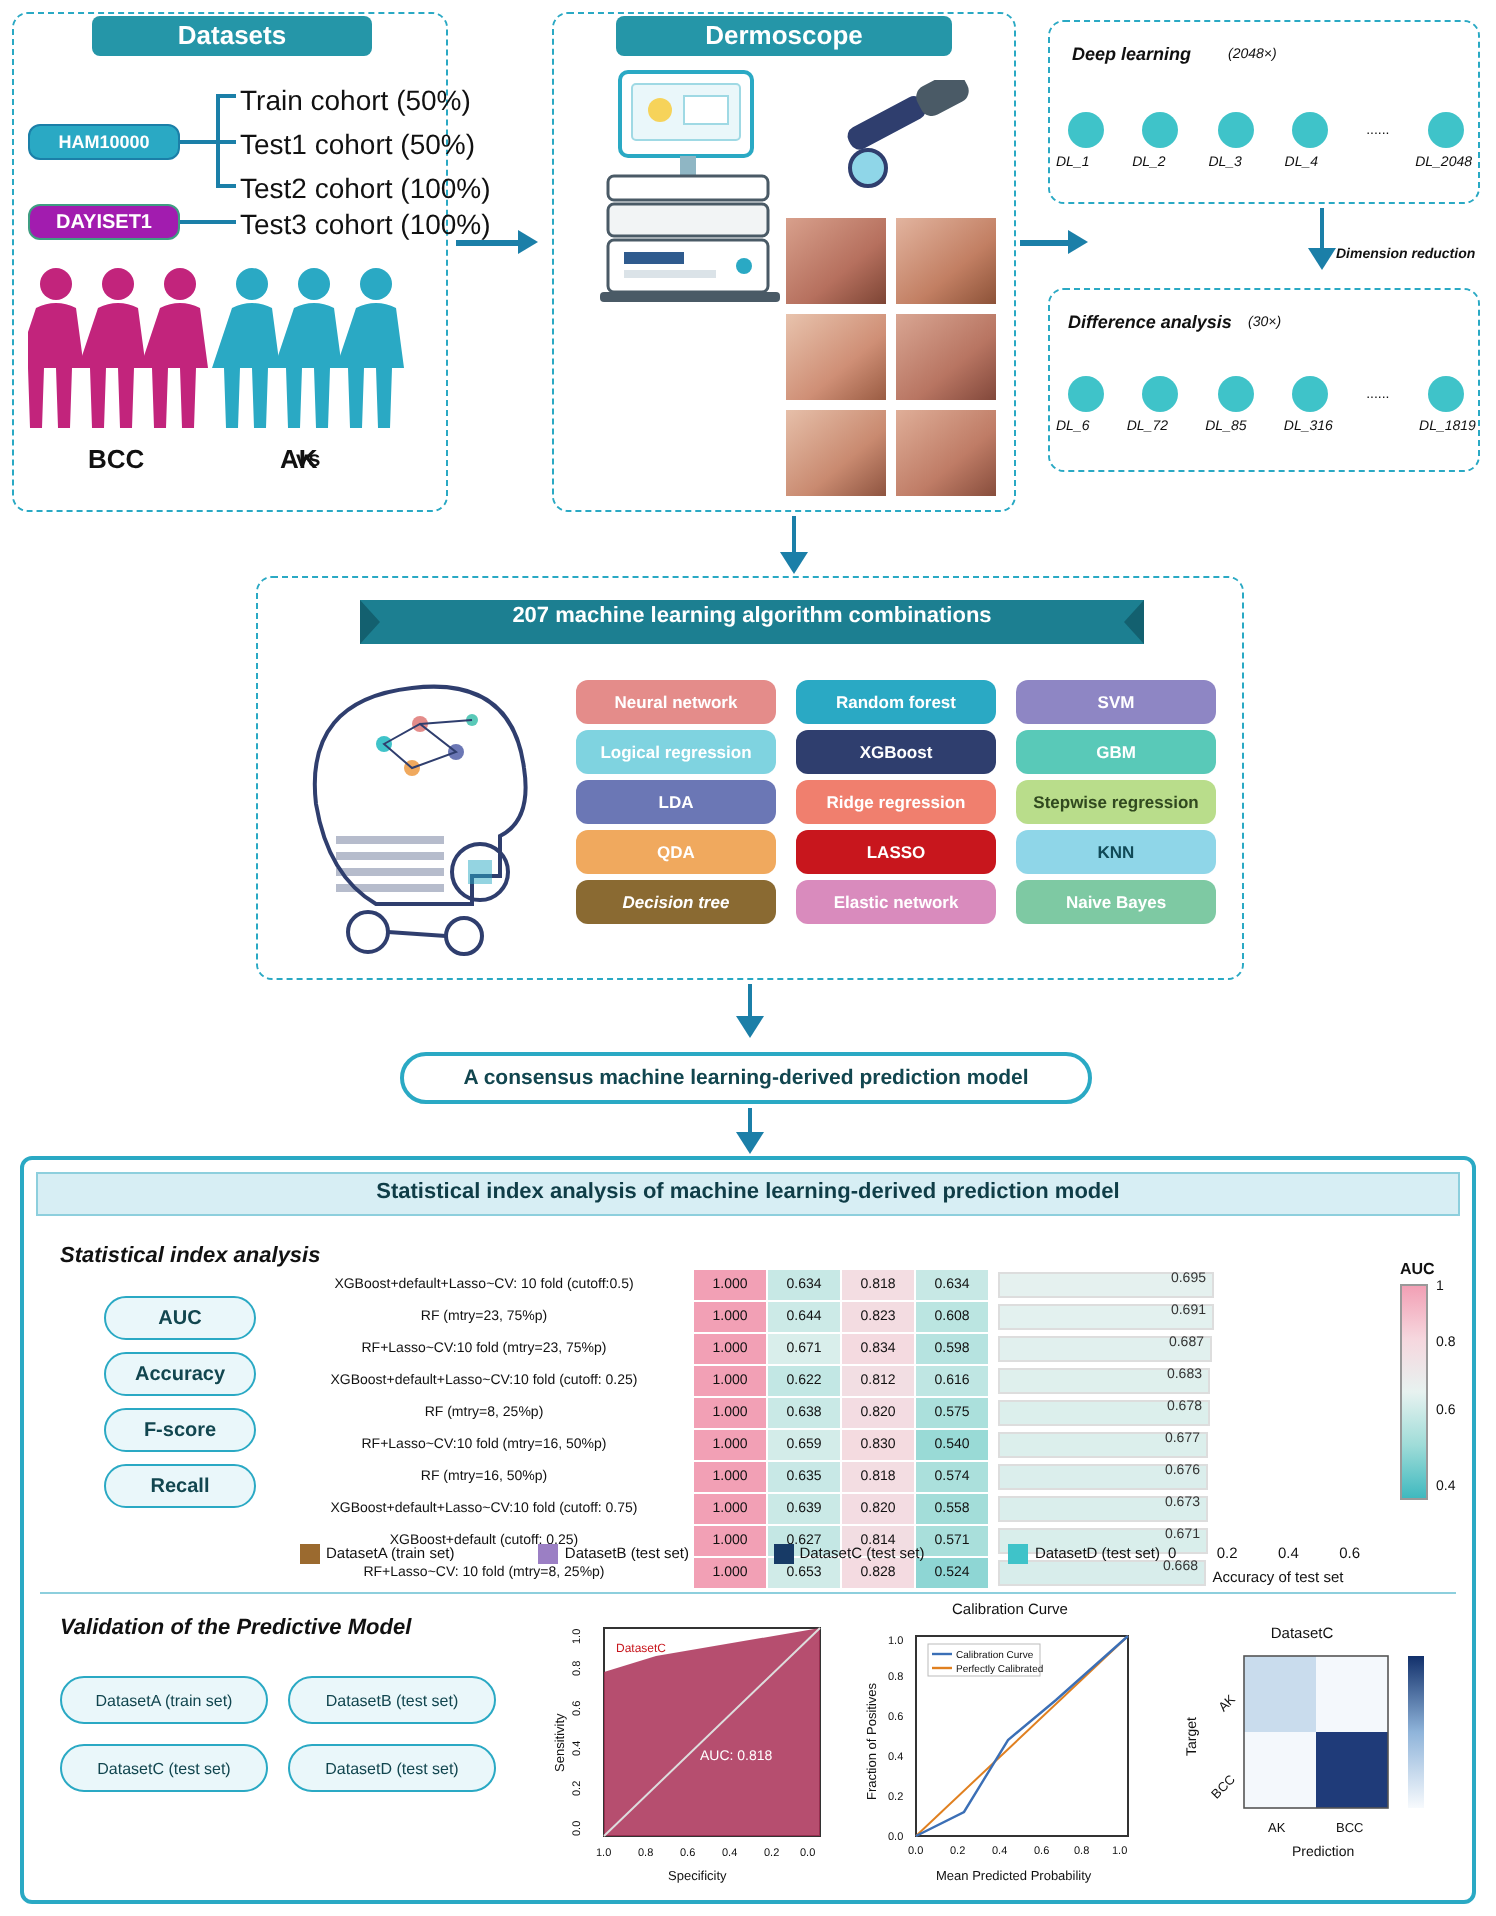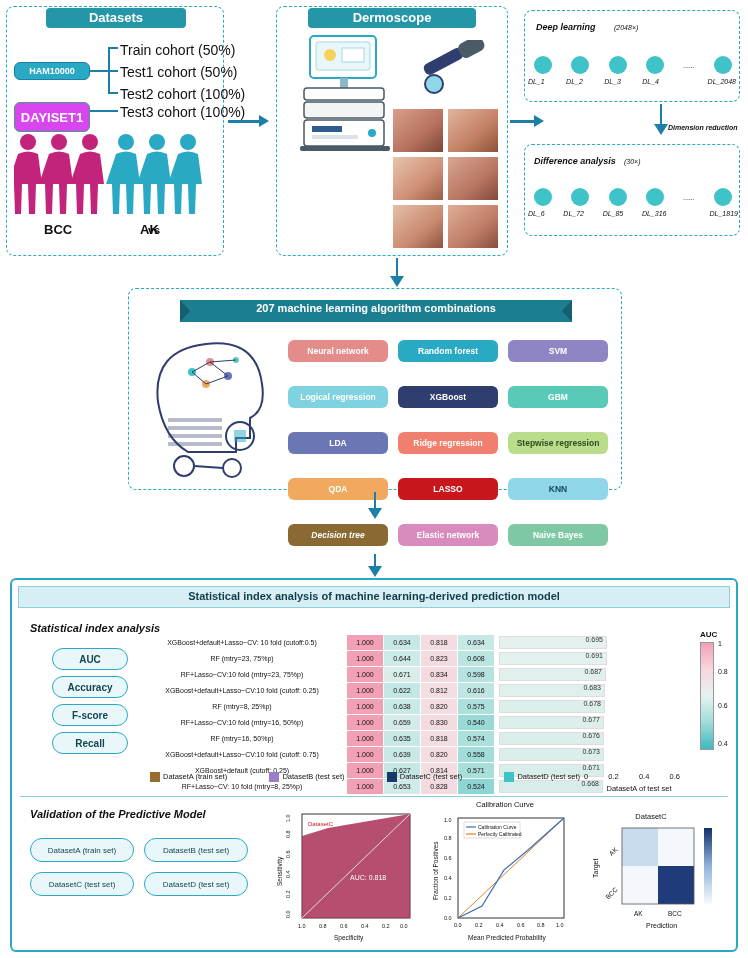--- a/index.html
+++ b/index.html
@@ -25,21 +25,21 @@
 </style>
 </head>
 <body>
 
 <div class="canvas">
 
   <div class="abs dashbox" style="left:6px;top:6px;width:218px;height:250px;"></div>
   <div class="abs panel-title" style="left:46px;top:8px;width:140px;height:20px;line-height:20px;font-size:13px;">Datasets</div>
 
   <div class="abs pill" style="left:14px;top:62px;width:76px;height:18px;background:#2aa9c4;font-size:9px;border:1px solid #1b7fa8;">HAM10000</div>
-  <div class="abs pill" style="left:14px;top:102px;width:76px;height:30px;background:#d946ef;font-size:13px;border:1px solid #3f9e82;">DAYISET1</div>
+  <div class="abs pill" style="left:14px;top:102px;width:76px;height:18px;background:#a21caf;font-size:10px;border:1px solid #3f9e82;">DAYISET1</div>
 
   <div class="abs line-h" style="left:90px;top:70px;width:18px;"></div>
   <div class="abs line-v" style="left:108px;top:47px;height:46px;"></div>
   <div class="abs line-h" style="left:108px;top:47px;width:10px;"></div>
   <div class="abs line-h" style="left:108px;top:70px;width:10px;"></div>
   <div class="abs line-h" style="left:108px;top:92px;width:10px;"></div>
   <div class="abs line-h" style="left:90px;top:110px;width:28px;"></div>
 
   <div class="abs small" style="left:120px;top:42px;">Train cohort (50%)</div>
   <div class="abs small" style="left:120px;top:64px;">Test1 cohort (50%)</div>
@@ -191,41 +191,44 @@
     <rect x="28" y="94" width="54" height="4" fill="#2f3e6e" opacity="0.35"></rect>
     <rect x="28" y="102" width="54" height="4" fill="#2f3e6e" opacity="0.35"></rect>
     <rect x="28" y="110" width="54" height="4" fill="#2f3e6e" opacity="0.35"></rect>
     <circle cx="100" cy="104" r="14" fill="none" stroke="#2f3e6e" stroke-width="2"></circle>
     <rect x="94" y="98" width="12" height="12" fill="#2aa9c4" opacity="0.5"></rect>
     <circle cx="44" cy="134" r="10" fill="none" stroke="#2f3e6e" stroke-width="2"></circle>
     <circle cx="92" cy="136" r="9" fill="none" stroke="#2f3e6e" stroke-width="2"></circle>
     <path d="M54 134 L83 136" stroke="#2f3e6e" stroke-width="2"></path>
   </svg>
 
-  <div class="abs" style="left:288px;top:340px;width:320px;display:grid;grid-template-columns:100px 100px 100px;grid-template-rows:repeat(5,22px);gap:24px 10px;">
+  <div class="abs" style="left:288px;top:340px;width:320px;display:grid;grid-template-columns:100px 100px 100px;grid-template-rows:repeat(5,22px);gap:3px 10px;">
     <div class="pill" style="background:#e48c8a;font-size:8.5px;">Neural network</div>
     <div class="pill" style="background:#2aa9c4;font-size:8.5px;">Random forest</div>
     <div class="pill" style="background:#8e86c4;font-size:8.5px;">SVM</div>
     <div class="pill" style="background:#7fd3e0;font-size:8.5px;">Logical regression</div>
     <div class="pill" style="background:#2f3e6e;font-size:8.5px;">XGBoost</div>
     <div class="pill" style="background:#59c9b8;font-size:8.5px;">GBM</div>
     <div class="pill" style="background:#6b77b5;font-size:8.5px;">LDA</div>
     <div class="pill" style="background:#f07f6e;font-size:8.5px;">Ridge regression</div>
     <div class="pill" style="background:#b9dd8b;font-size:8.5px;color:#31491f;">Stepwise regression</div>
     <div class="pill" style="background:#f0a95e;font-size:8.5px;">QDA</div>
     <div class="pill" style="background:#c8161d;font-size:8.5px;">LASSO</div>
     <div class="pill" style="background:#8fd6e8;font-size:8.5px;color:#114a57;">KNN</div>
     <div class="pill" style="background:#8a6a32;font-size:8.5px;font-style:italic;">Decision tree</div>
     <div class="pill" style="background:#d98bbd;font-size:8.5px;">Elastic network</div>
     <div class="pill" style="background:#7ec9a3;font-size:8.5px;">Naive Bayes</div>
   </div>
 
   <div class="abs line-v" style="left:374px;top:492px;height:20px;"></div>
   <div class="abs arrow-down" style="left:368px;top:508px;"></div>
 
+  <div class="abs" style="left:200px;top:526px;width:346px;height:26px;border:2px solid #2aa9c4;border-radius:13px;background:#ffffff;display:flex;align-items:center;justify-content:center;">
+    <span style="font-size:10.5px;font-weight:bold;color:#12464f;">A consensus machine learning-derived prediction model</span>
+  </div>
   <div class="abs line-v" style="left:374px;top:554px;height:16px;"></div>
   <div class="abs arrow-down" style="left:368px;top:566px;"></div>
 
   <div class="abs" style="left:10px;top:578px;width:728px;height:374px;border:2px solid #2aa9c4;border-radius:6px;background:#fff;"></div>
   <div class="abs" style="left:18px;top:586px;width:712px;height:22px;background:#d7eef4;border:1px solid #8dcfdd;"></div>
   <div class="abs" style="left:18px;top:590px;width:712px;text-align:center;font-size:11px;font-weight:bold;color:#0f3d47;">Statistical index analysis of machine learning-derived prediction model</div>
 
   <div class="abs ital" style="left:30px;top:622px;font-size:11px;font-weight:bold;">Statistical index analysis</div>
 
   <div class="abs chipbox" style="left:52px;top:648px;width:76px;height:22px;font-weight:bold;font-size:10px;">AUC</div>
@@ -367,21 +370,21 @@
     <span><i class="legend-sq" style="background:#173a66;"></i><span>DatasetC (test set)</span></span>
     <span><i class="legend-sq" style="background:#3fc3c9;"></i><span>DatasetD (test set)</span></span>
   </div>
 
   <div class="abs" style="left:584px;top:772px;width:96px;display:flex;justify-content:space-between;font-size:7.5px;">
     <span>0</span>
     <span>0.2</span>
     <span>0.4</span>
     <span>0.6</span>
   </div>
-  <div class="abs" style="left:584px;top:784px;width:110px;text-align:center;font-size:7.5px;">DatasetA of test set</div>
+  <div class="abs" style="left:584px;top:784px;width:110px;text-align:center;font-size:7.5px;">Accuracy of test set</div>
 
   <div class="abs" style="left:700px;top:630px;font-size:8px;font-weight:bold;">AUC</div>
   <div class="abs" style="left:700px;top:642px;width:14px;height:108px;background:linear-gradient(#f2a0b5,#f6d7de,#e7f2f0,#9fdcd8,#3fb9bf);border:1px solid #999;"></div>
   <div class="abs tiny" style="left:718px;top:640px;">1</div>
   <div class="abs tiny" style="left:718px;top:668px;">0.8</div>
   <div class="abs tiny" style="left:718px;top:702px;">0.6</div>
   <div class="abs tiny" style="left:718px;top:740px;">0.4</div>
 
   <div class="abs" style="left:20px;top:796px;width:708px;height:1px;background:#8dcfdd;"></div>
 

